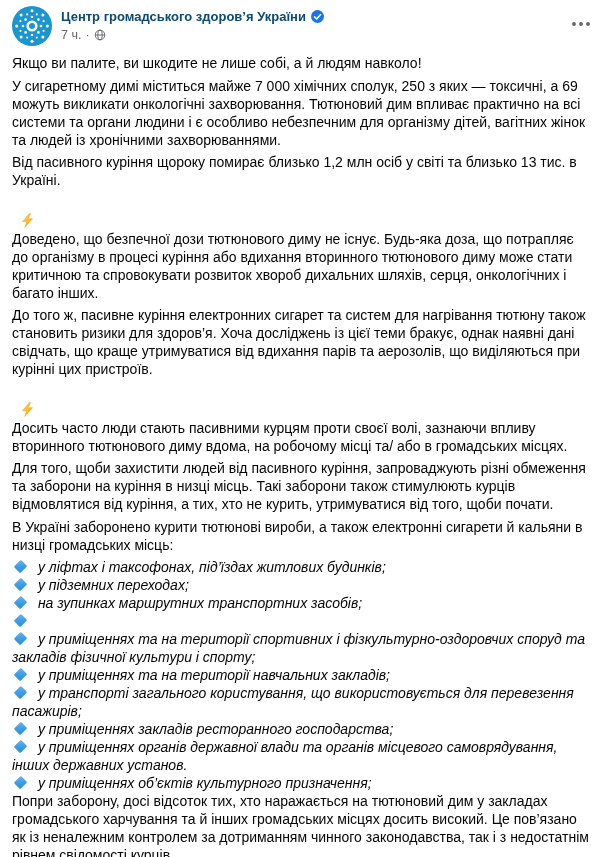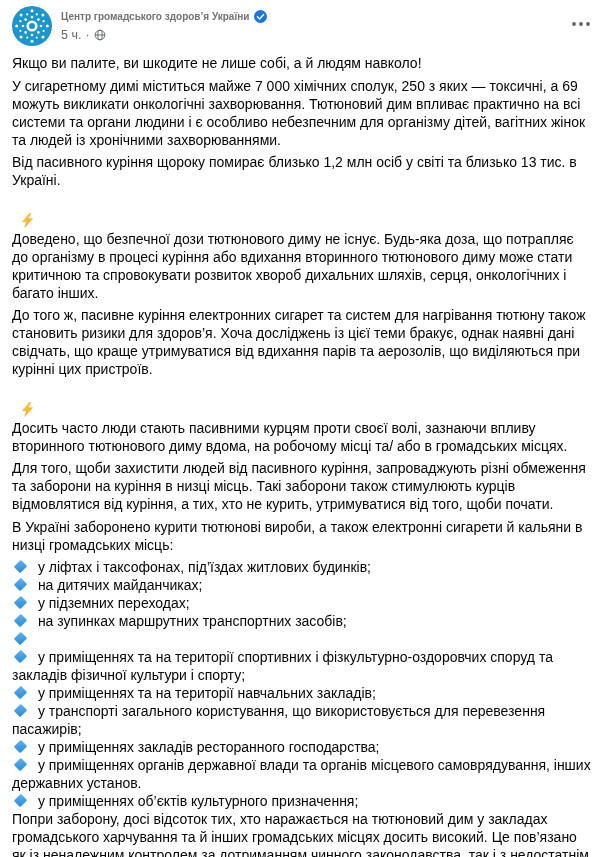--- a/index.html
+++ b/index.html
@@ -22,37 +22,37 @@
     margin-bottom:8px;
   }
   .avatar{
     width:40px;height:40px;border-radius:50%;
     flex:0 0 40px;cursor:pointer;
   }
   .avatar svg{display:block;}
   .header-text{padding-top:1px;}
   .name-row{display:flex;align-items:center;gap:5px;}
   .page-name{
-    font-size:10px;font-weight:700;line-height:19px;color:#737373;cursor:pointer;
+    font-size:13px;font-weight:700;line-height:19px;color:#0c4a6e;cursor:pointer;
   }
   .verified{display:inline-flex;align-items:center;}
   .meta-row{
     display:flex;align-items:center;gap:4px;
     font-size:12.5px;color:#65676b;line-height:16px;margin-top:1px;
   }
   .meta-sep{color:#65676b;}
   .menu-btn{
     position:absolute;top:14px;right:16px;
     width:28px;height:20px;display:flex;align-items:center;justify-content:center;
     cursor:pointer;border-radius:4px;
   }
   
   .body-text{font-size:14px;line-height:18px;}
   .paragraph{margin:0 0 4.5px;white-space:pre-wrap;}
-  .list-item{margin:0;}
+  .list-item{margin:0;font-style:italic;}
   .bolt{
     display:inline-block;width:15px;height:15px;
     vertical-align:-2px;margin-right:5px;
   }
   .diamond{
     display:inline-block;width:9px;height:9px;
     background:linear-gradient(135deg,#6fb4ea 0%,#3d9be2 55%,#2f8fdb 100%);
     transform:rotate(45deg) scale(1,1.12);
     border-radius:1px;
     margin:0 9px 1px 4px;
@@ -100,21 +100,21 @@
       <div class="name-row">
         <span class="page-name">Центр громадського здоров’я України</span>
         <span class="verified">
           <svg width="13" height="13" viewBox="0 0 16 16">
               <circle cx="8" cy="8" r="8" fill="#1b74e4"></circle>
               <path d="M4.3 8.4 L6.9 11 L11.8 5.5" stroke="#ffffff" stroke-width="1.8" fill="none" stroke-linecap="round" stroke-linejoin="round"></path>
             </svg>
         </span>
       </div>
       <div class="meta-row">
-        <span>5 ч.</span>
+        <span>7 ч.</span>
         <span class="meta-sep">·</span>
         <span style="display:inline-flex;">
           <svg width="12" height="12" viewBox="0 0 16 16" fill="none" stroke="#65676b" stroke-width="1.3">
               <circle cx="8" cy="8" r="6.4"></circle>
               <ellipse cx="8" cy="8" rx="2.9" ry="6.4"></ellipse>
               <path d="M1.6 8 L14.4 8"></path>
             </svg>
         </span>
       </div>
     </div>
@@ -156,23 +156,20 @@
             <path d="M20 1 L5 18.5 L14 18.5 L10 31 L27 12 L17.5 12 L23 1 Z" fill="url(#boltg)" stroke="#e8960e" stroke-width="0.8" stroke-linejoin="round"></path>
           </svg></span>
 <span>Досить часто люди стають пасивними курцям проти своєї волі, зазнаючи впливу вторинного тютюнового диму вдома, на робочому місці та/ або в громадських місцях.</span></div>
       <div class="paragraph"><span>Для того, щоби захистити людей від пасивного куріння, запроваджують різні обмеження та заборони на куріння в низці місць. Такі заборони також стимулюють курців відмовлятися від куріння, а тих, хто не курить, утримуватися від того, щоби почати.</span></div>
       <div class="paragraph"><span>В Україні заборонено курити тютюнові вироби, а також електронні сигарети й кальяни в низці громадських місць:</span></div>
       <div class="list-item">
   <span class="diamond"></span>
 <span>у ліфтах і таксофонах, під’їздах житлових будинків;</span></div>
       <div class="list-item">
   <span class="diamond"></span>
-<span>на дитячих майданчиках;</span></div>
-      <div class="list-item">
-  <span class="diamond"></span>
 <span>у підземних переходах;</span></div>
       <div class="list-item">
   <span class="diamond"></span>
 <span>на зупинках маршрутних транспортних засобів;</span></div>
       <div class="list-item">
   <span class="diamond"></span>
 </div>
       <div class="list-item">
   <span class="diamond"></span>
 <span>у приміщеннях та на території спортивних і фізкультурно-оздоровчих споруд та закладів фізичної культури і спорту;</span></div>

